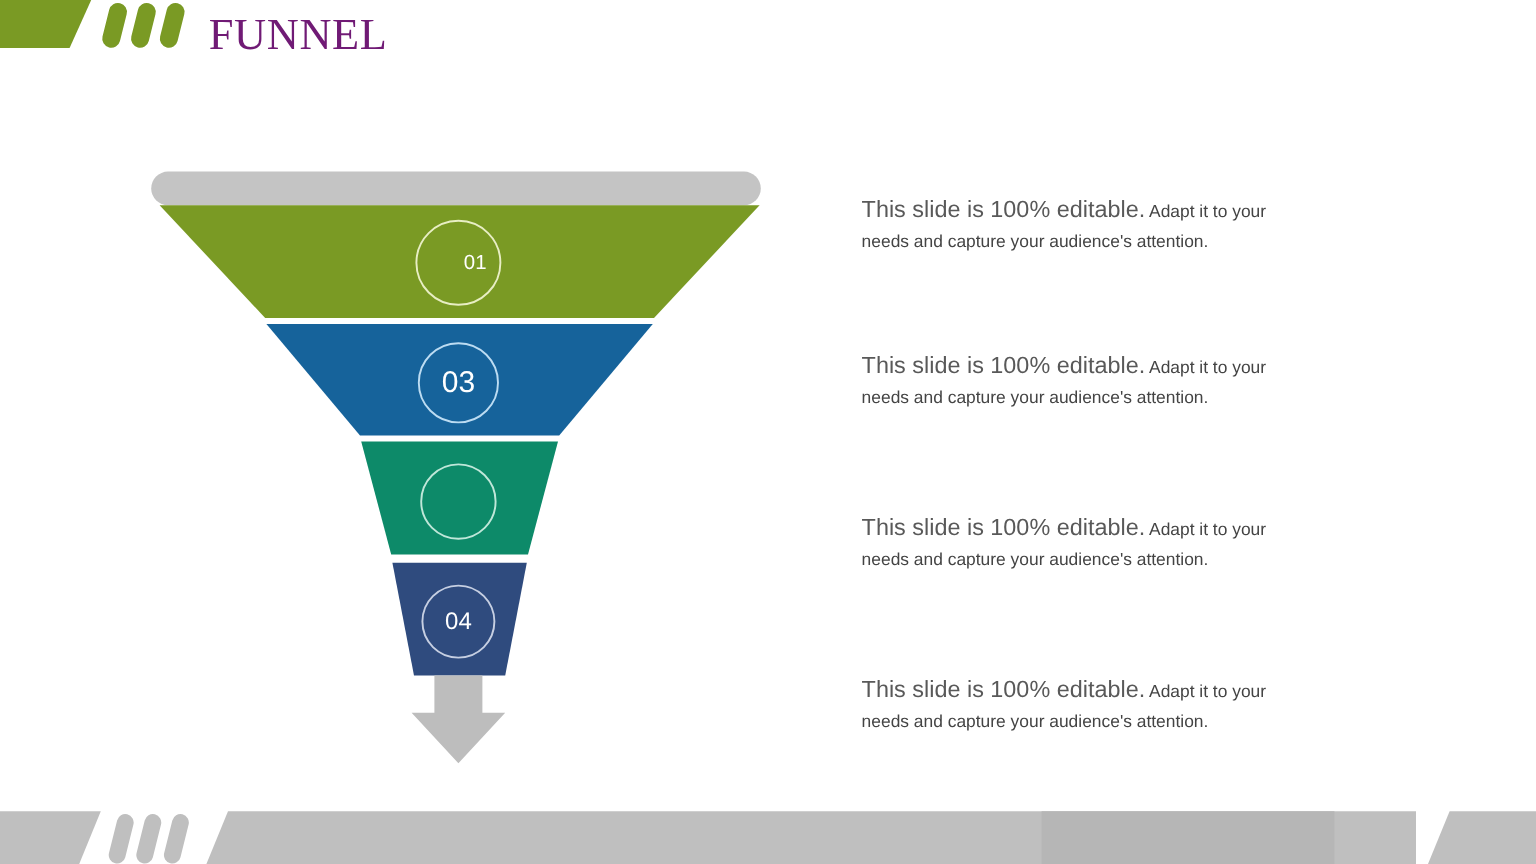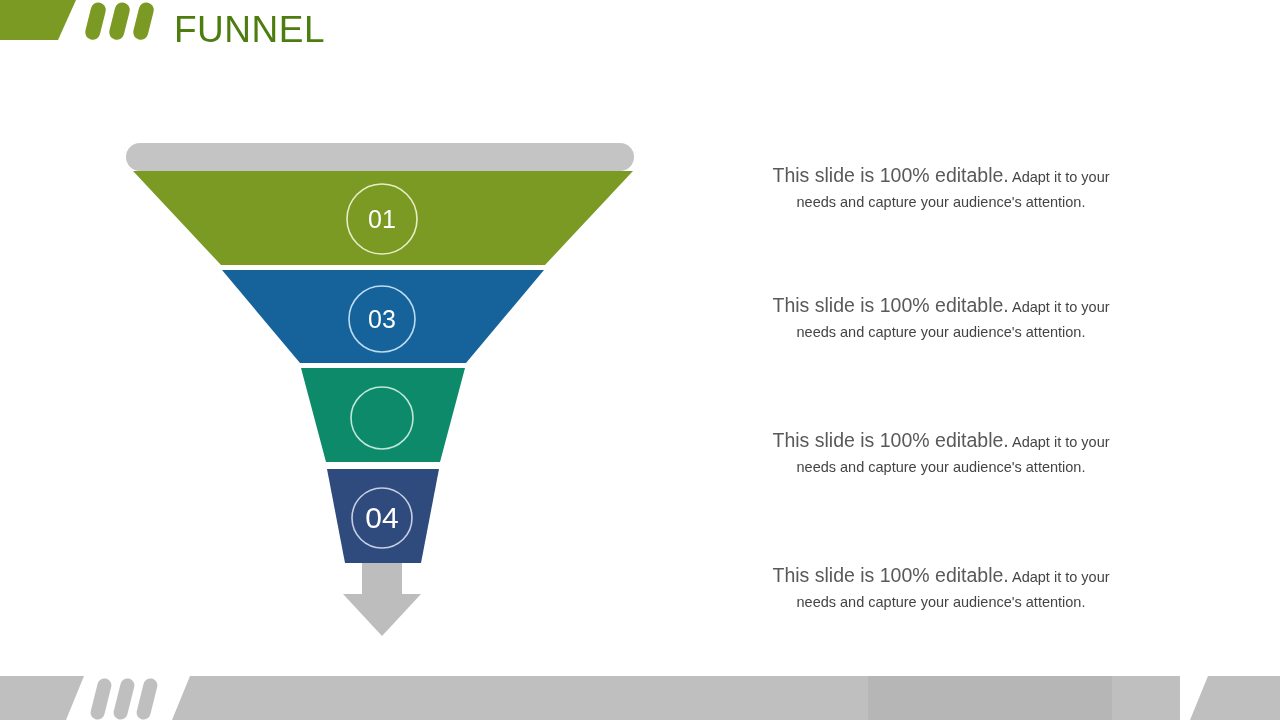--- a/index.html
+++ b/index.html
@@ -7,41 +7,41 @@
     width:1280px;height:720px;background:#ffffff;overflow:hidden;
     font-family:"Liberation Sans", sans-serif;
     position:relative;
   }
   #slide{position:absolute;left:0;top:0;width:1280px;height:720px;}
 
   
   #header{position:absolute;left:0;top:0;width:1280px;height:58px;}
   #page-title{
     position:absolute;left:174px;top:8px;
-    font-size:37px;letter-spacing:0.5px;color:#4d7c0f;
-    font-weight:400;white-space:nowrap;line-height:44px;
+    font-size:37px;letter-spacing:0.5px;color:#701a75;
+    font-weight:400;white-space:nowrap;line-height:44px;font-family:Liberation Serif, serif;
   }
 
   
   #funnel{position:absolute;left:0;top:0;width:700px;height:700px;}
   .funnel-cap{
     position:absolute;left:126px;top:143px;width:508px;height:28px;
     background:#c4c4c4;border-radius:14px;
   }
   .seg-num{
     position:absolute;
     border:1.5px solid rgba(255,255,255,0.85);
     border-radius:50%;
     display:flex;align-items:center;justify-content:center;
     color:#ffffff;font-weight:400;
     box-sizing:border-box;
   }
 
   
-  .txt-block{position:absolute;left:718px;width:446px;text-align:center;}
+  .txt-block{position:absolute;left:718px;width:446px;}
   .txt-lead{font-size:19.5px;color:#595959;font-weight:400;}
   .txt-rest{font-size:14.5px;color:#444444;font-weight:400;}
   .txt-line{line-height:25px;}
 
   
   #footer{position:absolute;left:0;top:662px;width:1280px;height:58px;}
 </style>
 </head>
 <body>
 
@@ -76,23 +76,23 @@
       <path d="M362,563 L402,563 L402,594 L421,594 L382,636 L343,594 L362,594 Z" fill="#bdbdbd"></path>
 
       <g>
         <circle cx="382" cy="219" r="35" fill="none" stroke="#e8eec4" stroke-width="1.6"></circle>
         <circle cx="382" cy="319" r="33" fill="none" stroke="#bcdcf2" stroke-width="1.6"></circle>
         <circle cx="382" cy="418" r="31" fill="none" stroke="#bfe7d9" stroke-width="1.6"></circle>
         <circle cx="382" cy="518" r="30" fill="none" stroke="#c6cfe2" stroke-width="1.6"></circle>
       </g>
     </svg>
 
-    <div class="seg-num" style="left:347px;top:184px;width:70px;height:70px;border:none;font-size:25px;">01</div>
+    <div class="seg-num" style="left:361px;top:184px;width:70px;height:70px;border:none;font-size:17px;">01</div>
     <div class="seg-num" style="left:349px;top:286px;width:66px;height:66px;border:none;font-size:25px;">03</div>
-    <div class="seg-num" style="left:352px;top:488px;width:60px;height:60px;border:none;font-size:30px;">04</div>
+    <div class="seg-num" style="left:352px;top:488px;width:60px;height:60px;border:none;font-size:20px;">04</div>
   </div>
 
   <div class="txt-block" style="top:163px;">
     <div class="txt-line">
       <span class="txt-lead">This slide is 100% editable.</span><span class="txt-rest"> Adapt it to your</span>
     </div>
     <div class="txt-line txt-rest">needs and capture your audience's attention.</div>
   </div>
 
   <div class="txt-block" style="top:293px;">

